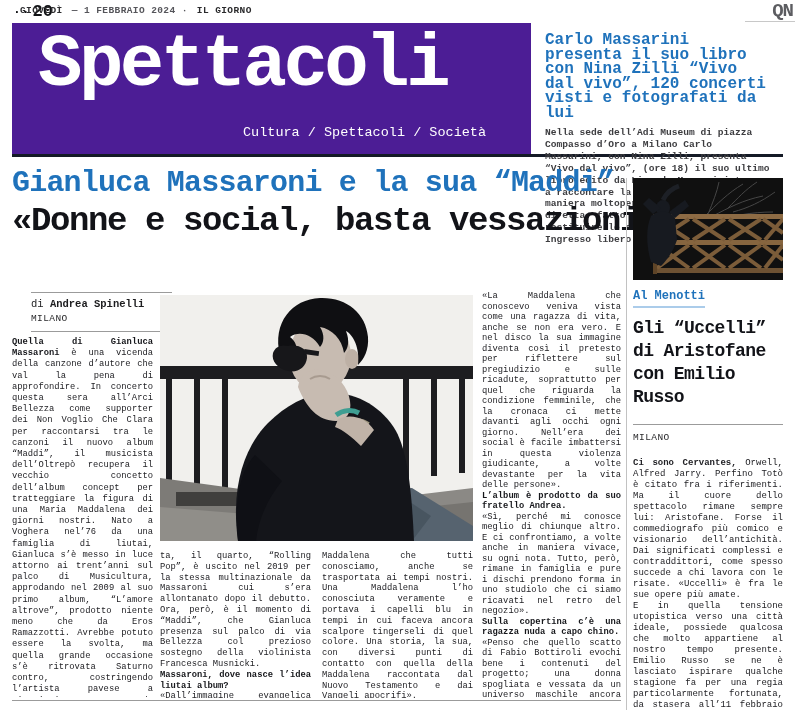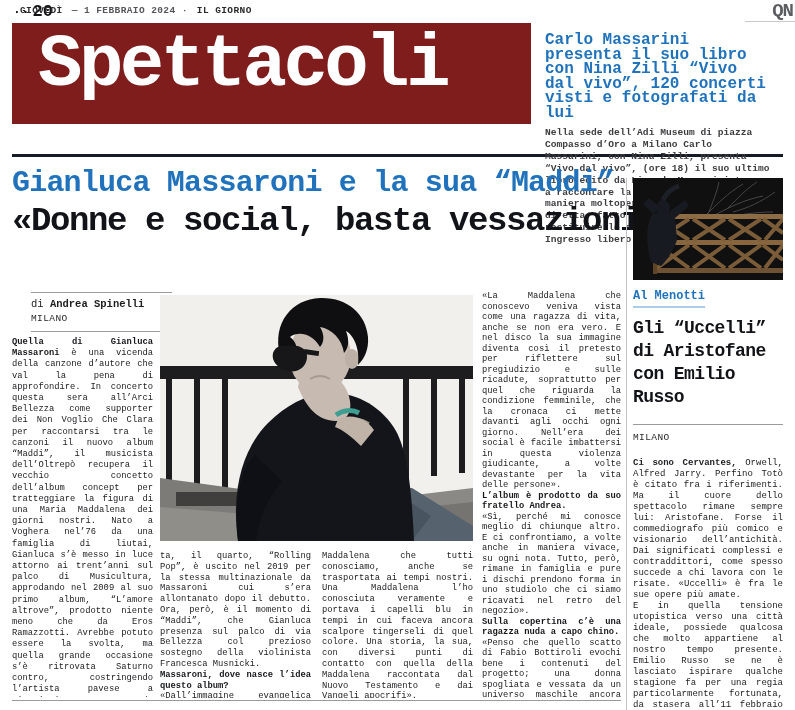--- a/index.html
+++ b/index.html
@@ -12,21 +12,21 @@
   
   .folio { position:absolute; left:13px; top:2px; font-weight:800; font-size:17px; color:#101114; }
   .folio .dots { font-size:13px; letter-spacing:1px; position:relative; top:-3px; margin-right:2px; font-weight:700; }
   .dateline { position:absolute; top:5px; left:0; right:0; font-size:9.5px; color:#2a2a2c; letter-spacing:0.4px;padding-left:20px; }
   .dateline .b { font-weight:800; }
   .dateline .mid { font-weight:600; color:#55555a; margin:0 3px; }
   .qn-logo { position:absolute; top:0; right:2px; font-size:19px; font-weight:800; color:#5c5d61; letter-spacing:-1px; }
   .qn-rule { position:absolute; top:21px; right:0; width:50px; height:1px; background:#c8c8c8; }
 
   
-  .masthead { position:absolute; left:12px; top:23px; width:519px; height:101px; background:#7f1d1d; }
+  .masthead { position:absolute; left:12px; top:23px; width:519px; height:131px; background:#4c1d95; }
   .masthead-title { position:absolute; left:26px; top:0px; font-size:74px; font-weight:800; color:#ffffff; letter-spacing:-3.5px; }
   .masthead-sub { position:absolute; left:231px; top:102px; font-size:13.5px; color:#ffffff; }
   .dark-rule { position:absolute; left:12px; top:154px; width:771px; height:3px; background:#141a26; }
 
   
   .promo { position:absolute; left:545px; top:33px; width:228px; }
   .promo-h { color:#1f72bb; font-weight:800; font-size:16px; line-height:14.5px; margin-bottom:7px; }
   .promo-b { color:#3d3d40; font-weight:700; font-size:9.6px; line-height:11.9px; }
 
   
@@ -136,21 +136,21 @@
       <path d="M138 92 C140 78 152 72 164 76 C178 80 188 92 190 106 C192 118 186 126 176 126 C158 126 146 112 138 92 Z" fill="#c7bbb1"></path>
       <path d="M150 84 C156 80 164 80 170 84" stroke="#a89b90" stroke-width="2" fill="none"></path>
       <path d="M176 120 C183 115 192 114 199 118" stroke="#3f9e92" stroke-width="5" fill="none"></path>
       <path d="M185 130 C192 125 201 125 208 130" stroke="#9c957f" stroke-width="6" fill="none"></path>
       <path d="M178 124 C192 118 206 123 214 135 L201 151 C191 141 183 135 175 132 Z" fill="#c0b3a8"></path>
     </svg>
   </div>
 
   <div class="col" id="col2">
     <p>ta, il quarto, “Rolling Pop”, è uscito nel 2019 per la stessa multinazionale da Massaroni cui s’era allontanato dopo il debutto. Ora, però, è il momento di “Maddi”, che Gianluca presenza sul palco di via Bellezza col prezioso sostegno della violinista Francesca Musnicki.</p>
-    <p class="q">Massaroni, dove nasce l’idea questo album?</p>
+    <p class="q">Massaroni, dove nasce l’idea liutai album?</p>
     <p>«Dall’immagine evangelica della</p>
   </div>
 
   <div class="col" id="col3">
     <p>Maddalena che tutti conosciamo, anche se trasportata ai tempi nostri. Una Maddalena l’ho conosciuta veramente e portava i capelli blu in tempi in cui faceva ancora scalpore tingerseli di quel colore. Una storia, la sua, con diversi punti di contatto con quella della Maddalena raccontata dal Nuovo Testamento e dai Vangeli apocrifi».</p>
     <p class="q">Perché?</p>
   </div>
 
   <div class="col" id="col4">
     <p>«La Maddalena che conoscevo veniva vista come una ragazza di vita, anche se non era vero. E nel disco la sua immagine diventa così il pretesto per riflettere sul pregiudizio e sulle ricadute, soprattutto per quel che riguarda la condizione femminile, che la cronaca ci mette davanti agli occhi ogni giorno. Nell’era dei social è facile imbattersi in questa violenza giudicante, a volte devastante per la vita delle persone».</p>

